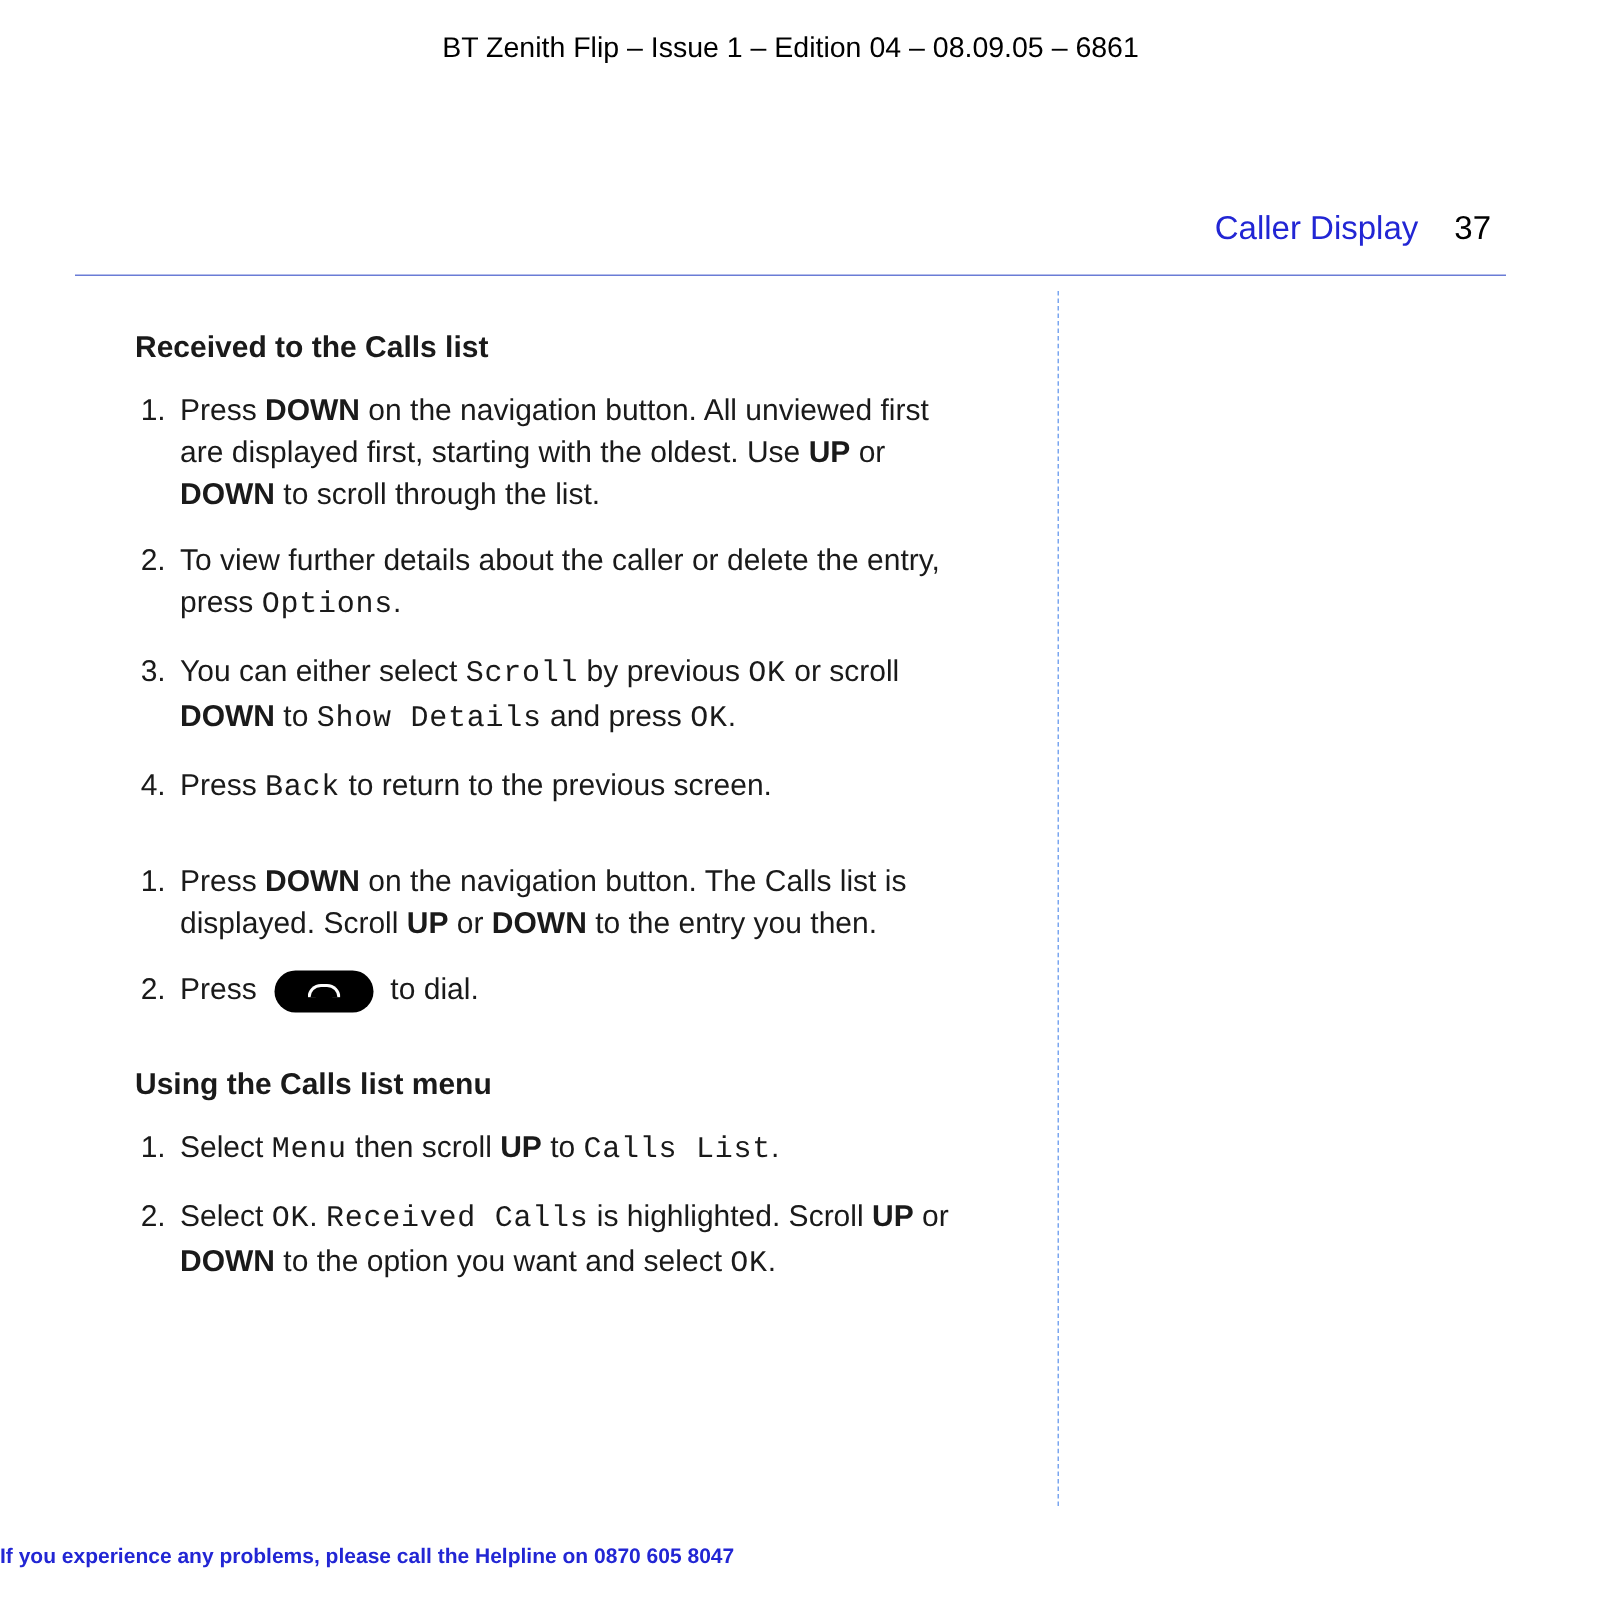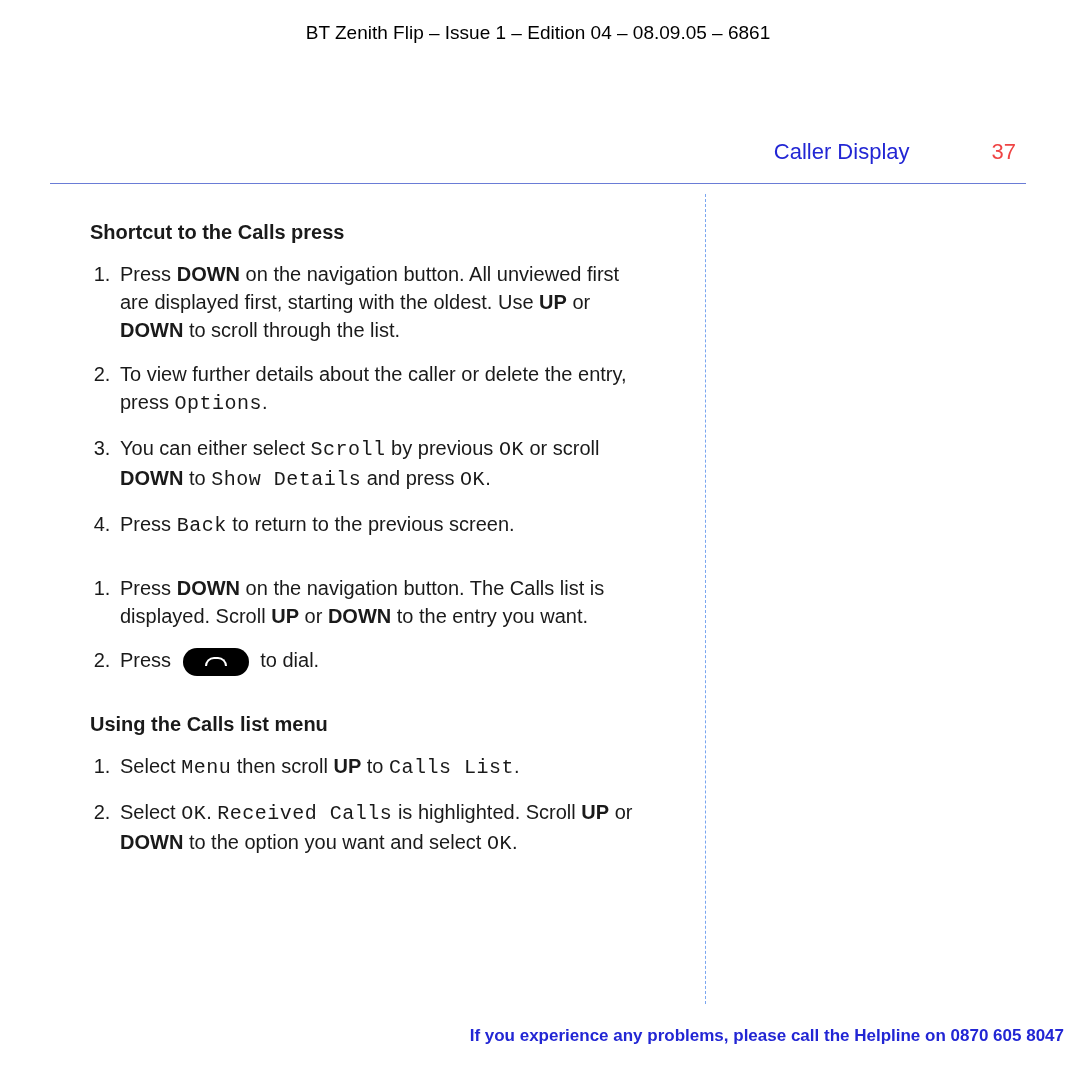--- a/index.html
+++ b/index.html
@@ -11,44 +11,44 @@
     font-family: "Verdana", "Arial", sans-serif;
     color: #1a1a1a;
     font-size: 20px;
     line-height: 1.4;
   }
   .page {
     position: relative;
     width: 1080px;
     height: 1068px;
     box-sizing: border-box;
-    padding: 20px 54px 30px 50px;
+    padding: 20px 76px 30px 50px;
   }
   .doc-header {
     text-align: center;
     font-size: 19px;
     color: #000;
     margin-bottom: 90px;
   }
   .section-header {
     display: flex;
     justify-content: flex-end;
     align-items: baseline;
     border-bottom: 1px solid #6a7cd6;
     padding-bottom: 16px;
     margin-bottom: 0;
     padding-right: 10px;
-    gap: 82px;
+    gap: 24px;
   }
   .section-title {
     color: #2226d4;
     font-size: 22px;
   }
   .page-number {
-    color: #ef4444;
+    color: #000000;
     font-size: 22px;
   }
   .two-col {
     display: flex;
     position: relative;
   }
   .col-left {
     width: 608px;
     padding-top: 34px;
     padding-left: 40px;
@@ -107,24 +107,24 @@
     border: 2.5px solid #fff;
     border-bottom: none;
     border-top-left-radius: 22px;
     border-top-right-radius: 22px;
     box-sizing: border-box;
   }
   .footer {
     position: absolute;
     left: 0; right: 16px;
     bottom: 20px;
-    text-align: right;
+    text-align: left;
     color: #2226d4;
     font-weight: bold;
-    font-size: 17px;
+    font-size: 14px;
   }
   .footer .num { color: #2226d4; }
   .footer .txt { font-weight: bold; }
 </style>
 </head>
 <body>
 
 <div class="page">
 
   <div class="doc-header">BT Zenith Flip – Issue 1 – Edition 04 – 08.09.05 – 6861</div>
@@ -132,39 +132,39 @@
   <div class="section-header">
     <span class="section-title">Caller Display</span>
     <span class="page-number">37</span>
   </div>
 
   <div class="two-col">
     <div class="vline"></div>
 
     <div class="col-left">
 
-      <h4>Shortcut to the Calls press</h4>
+      <h4>Received to the Calls list</h4>
       <ol>
         <li>
           <span>Press </span><strong>DOWN</strong><span> on the navigation button. All unviewed first are displayed first, starting with the oldest. Use </span><strong>UP</strong><span> or </span><strong>DOWN</strong><span> to scroll through the list.</span>
         </li>
         <li>
           <span>To view further details about the caller or delete the entry, press </span><span class="mono">Options</span><span>.</span>
         </li>
         <li>
           <span>You can either select </span><span class="mono">Scroll</span><span> by previous </span><span class="mono">OK</span><span> or scroll </span><strong>DOWN</strong><span> to </span><span class="mono">Show Details</span><span> and press </span><span class="mono">OK</span><span>.</span>
         </li>
         <li>
           <span>Press </span><span class="mono">Back</span><span> to return to the previous screen.</span>
         </li>
       </ol>
 
       <ol>
         <li>
-          <span>Press </span><strong>DOWN</strong><span> on the navigation button. The Calls list is displayed. Scroll </span><strong>UP</strong><span> or </span><strong>DOWN</strong><span> to the entry you want.</span>
+          <span>Press </span><strong>DOWN</strong><span> on the navigation button. The Calls list is displayed. Scroll </span><strong>UP</strong><span> or </span><strong>DOWN</strong><span> to the entry you then.</span>
         </li>
         <li>
           <span>Press </span><span class="pill"></span><span> to dial.</span>
         </li>
       </ol>
 
       <h4>Using the Calls list menu</h4>
       <ol>
         <li>
           <span>Select </span><span class="mono">Menu</span><span> then scroll </span><strong>UP</strong><span> to </span><span class="mono">Calls List</span><span>.</span>

